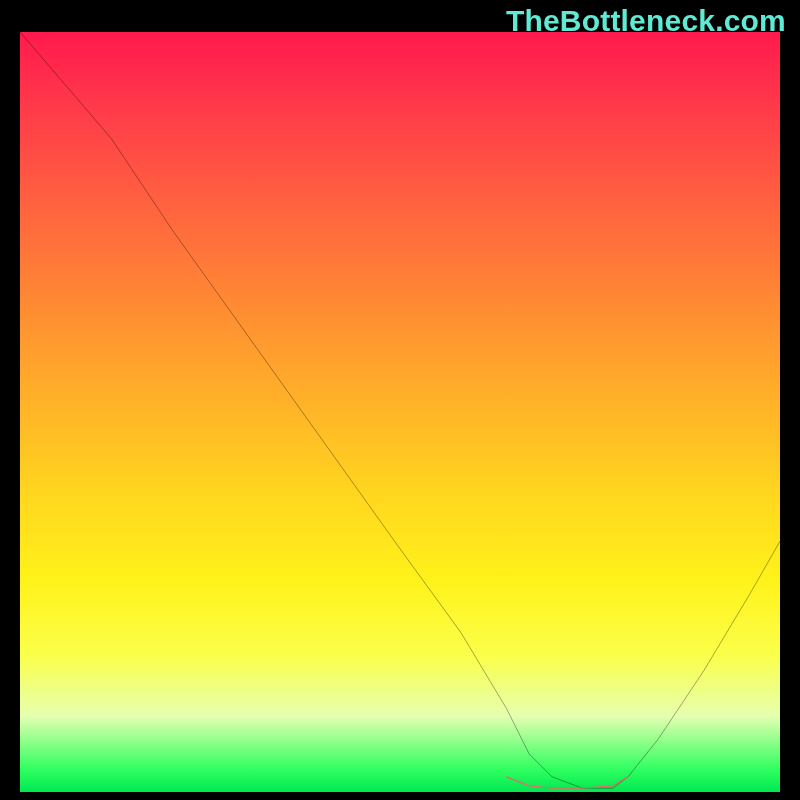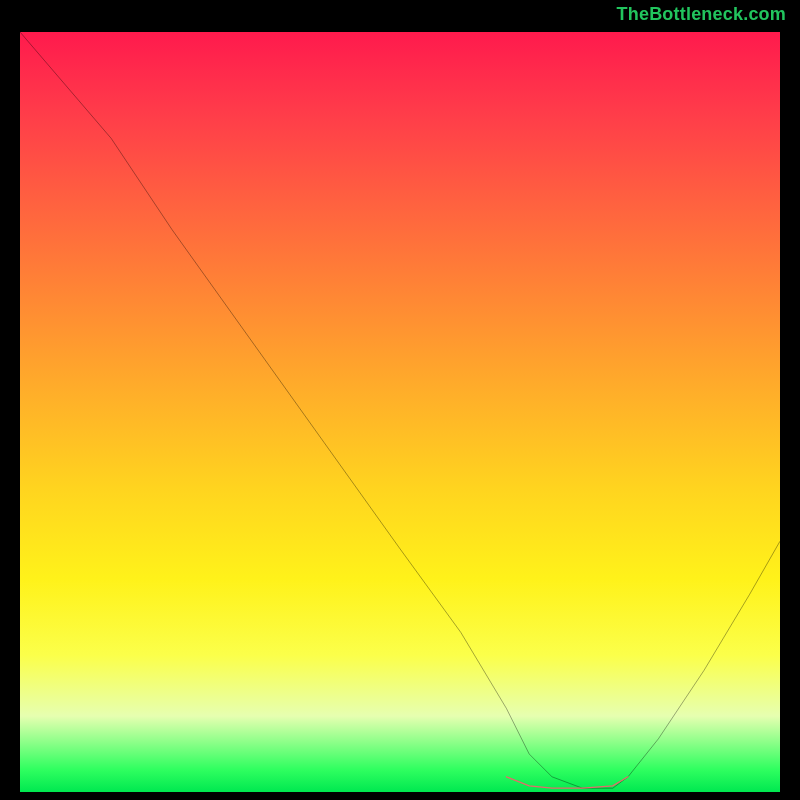--- a/index.html
+++ b/index.html
@@ -40,23 +40,23 @@
     left: 0;
     top: 0;
     width: 760px;
     height: 760px;
   }
   .attrib {
     position: absolute;
     top: 4px;
     right: 14px;
     font-family: Arial, Helvetica, sans-serif;
-    font-size: 18px;
+    font-size: 30px;
     font-weight: 600;
-    color: #22c55e;
+    color: #5eead4;
     letter-spacing: 0.2px;
   }
 </style>
 </head>
 <body>
 
 <div class="frame">
   <div class="attrib">TheBottleneck.com</div>
   <div class="plot-area">
     <svg class="line-layer" viewBox="0 0 100 100" preserveAspectRatio="none">

